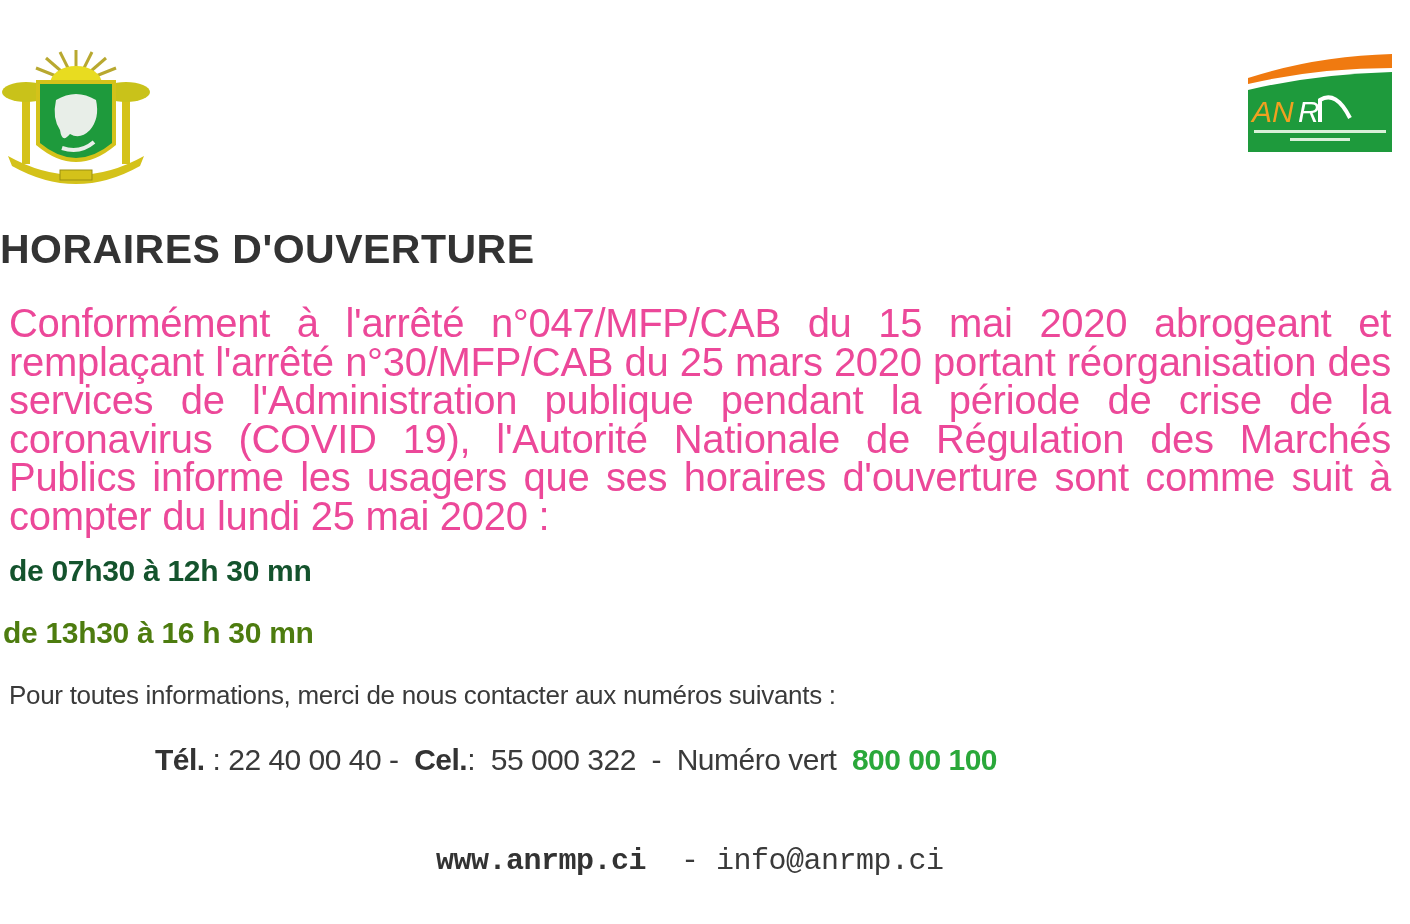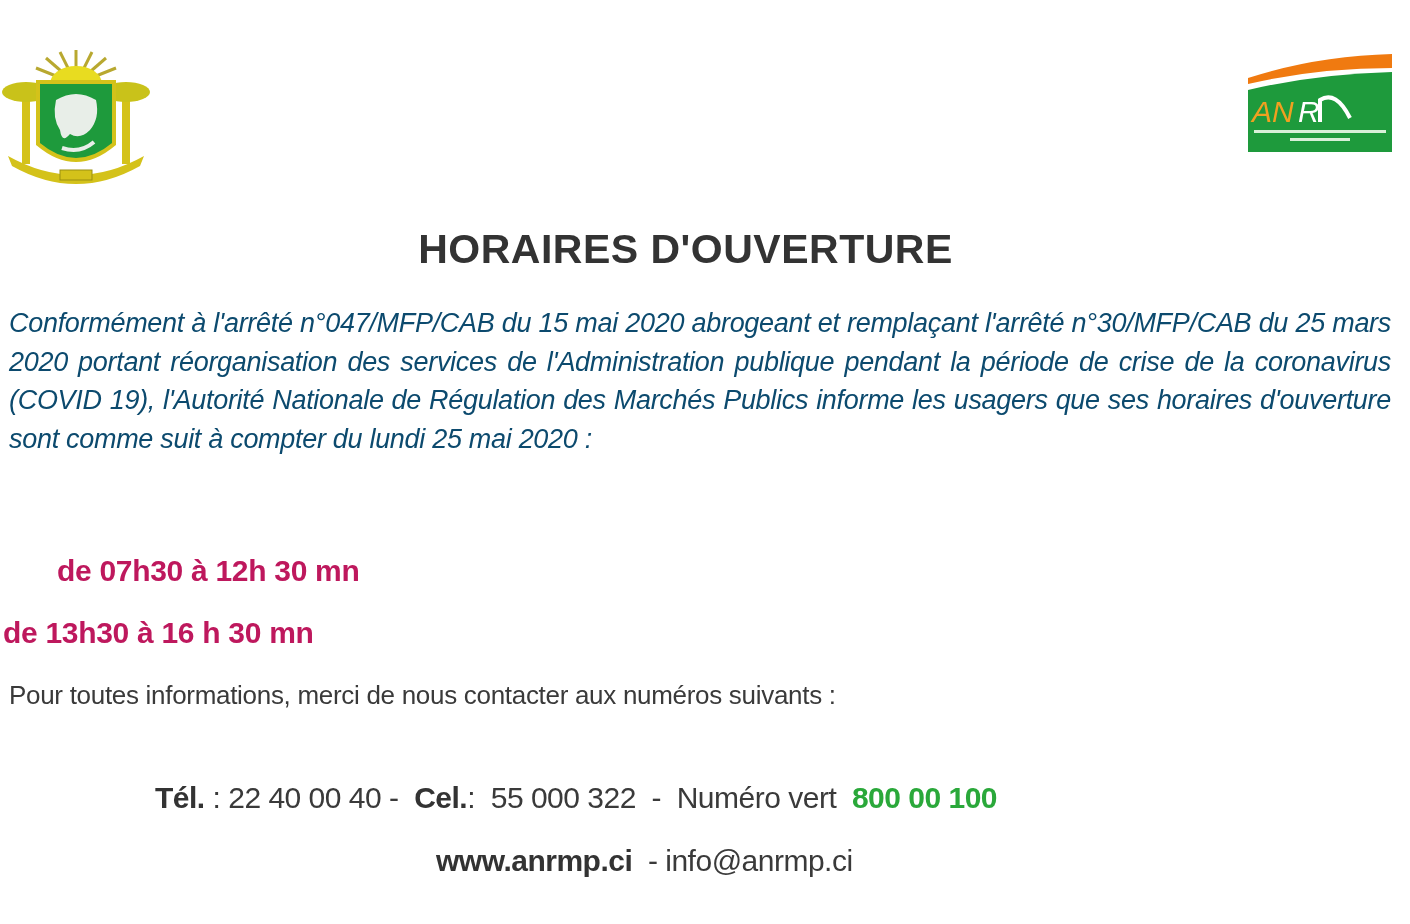--- a/index.html
+++ b/index.html
@@ -1,29 +1,29 @@
 <!DOCTYPE html>
 <html><head>
   <meta charset="utf-8">
   <style>
     html, body { margin:0; padding:0; background:#ffffff; }
     body { width:1410px; height:924px; position:relative; overflow:hidden;
            font-family:"Liberation Sans", sans-serif; color:#333333; }
     .abs { position:absolute; }
     .emblem { left:0; top:44px; width:152px; height:140px; }
     .anrmp-logo { left:1246px; top:50px; width:148px; height:104px;font-style:italic; }
-    .title { left:0; width:1275px; top:226px; text-align:center; font-size:41px; font-weight:bold; color:#333; letter-spacing:0.5px;margin-left:48px; }
-    .para { left:9px; top:304px; width:1382px; font-size:27px; line-height:38.5px; color:#0c4a6e; text-align:justify; letter-spacing:-0.3px;font-style:italic; }
-    .hours1 { left:9px; top:554px; font-size:30px; font-weight:bold; color:#be185d; letter-spacing:-0.3px;margin-left:48px; }
-    .hours2 { left:3px; top:616px; font-size:30px; font-weight:bold; color:#be185d; letter-spacing:-0.3px; }
+    .title { left:0; width:1275px; top:226px; font-size:41px; font-weight:bold; color:#333; letter-spacing:0.5px; }
+    .para { left:9px; top:304px; width:1382px; font-size:40px; line-height:38.5px; color:#ec4899; text-align:justify; letter-spacing:-0.3px; }
+    .hours1 { left:9px; top:554px; font-size:30px; font-weight:bold; color:#14532d; letter-spacing:-0.3px; }
+    .hours2 { left:3px; top:616px; font-size:30px; font-weight:bold; color:#4d7c0f; letter-spacing:-0.3px; }
     .contact-intro { left:9px; top:680px; font-size:26px; color:#3a3a3a; letter-spacing:-0.3px; }
-    .contact-line { left:155px; top:781px; font-size:30px; color:#3a3a3a; letter-spacing:-0.5px; white-space:pre; }
+    .contact-line { left:155px; top:743px; font-size:30px; color:#3a3a3a; letter-spacing:-0.5px; white-space:pre; }
     .contact-line b { color:#333; }
     .green { color:#2aa83a; font-weight:bold; }
-    .web-line { left:436px; top:844px; font-size:30px; color:#3a3a3a; letter-spacing:-0.5px; white-space:pre; }
+    .web-line { left:436px; top:844px; font-size:30px; color:#3a3a3a; letter-spacing:-0.5px; white-space:pre;font-family:Liberation Mono, monospace; }
     .web-line b { color:#333; }
   </style>
 </head>
 <body>
 
 <div class="abs emblem">
   <svg width="152" height="140" viewBox="0 0 152 140">
 
     <g stroke="#b8a830" stroke-width="3">
       <line x1="76" y1="40" x2="76" y2="6"></line>

